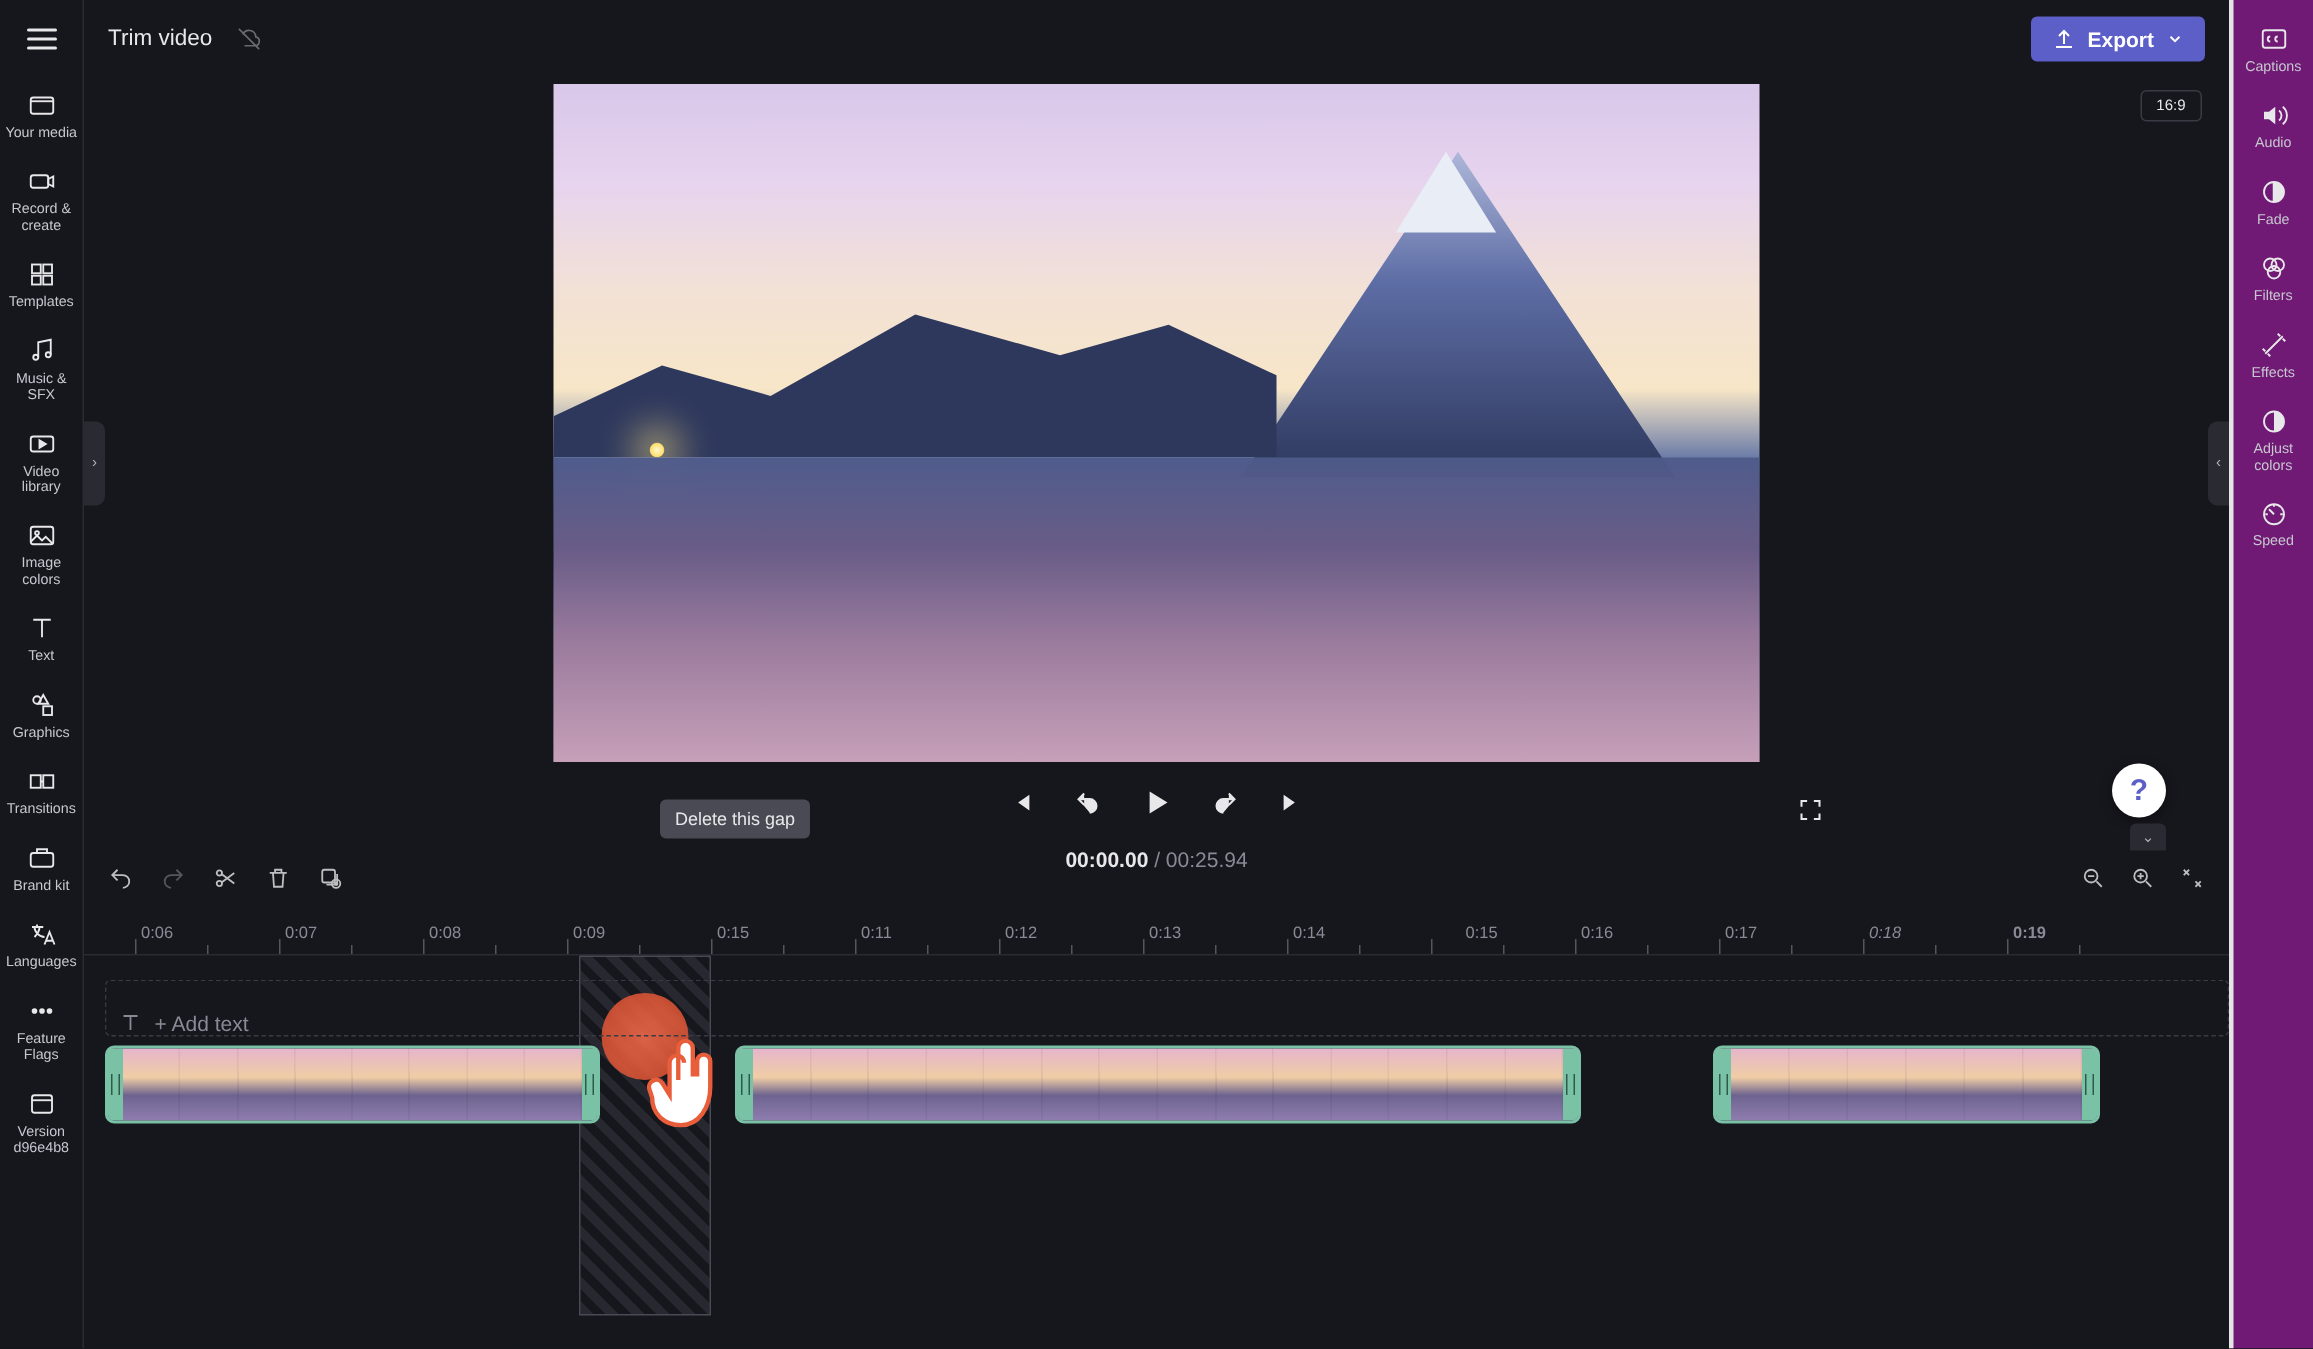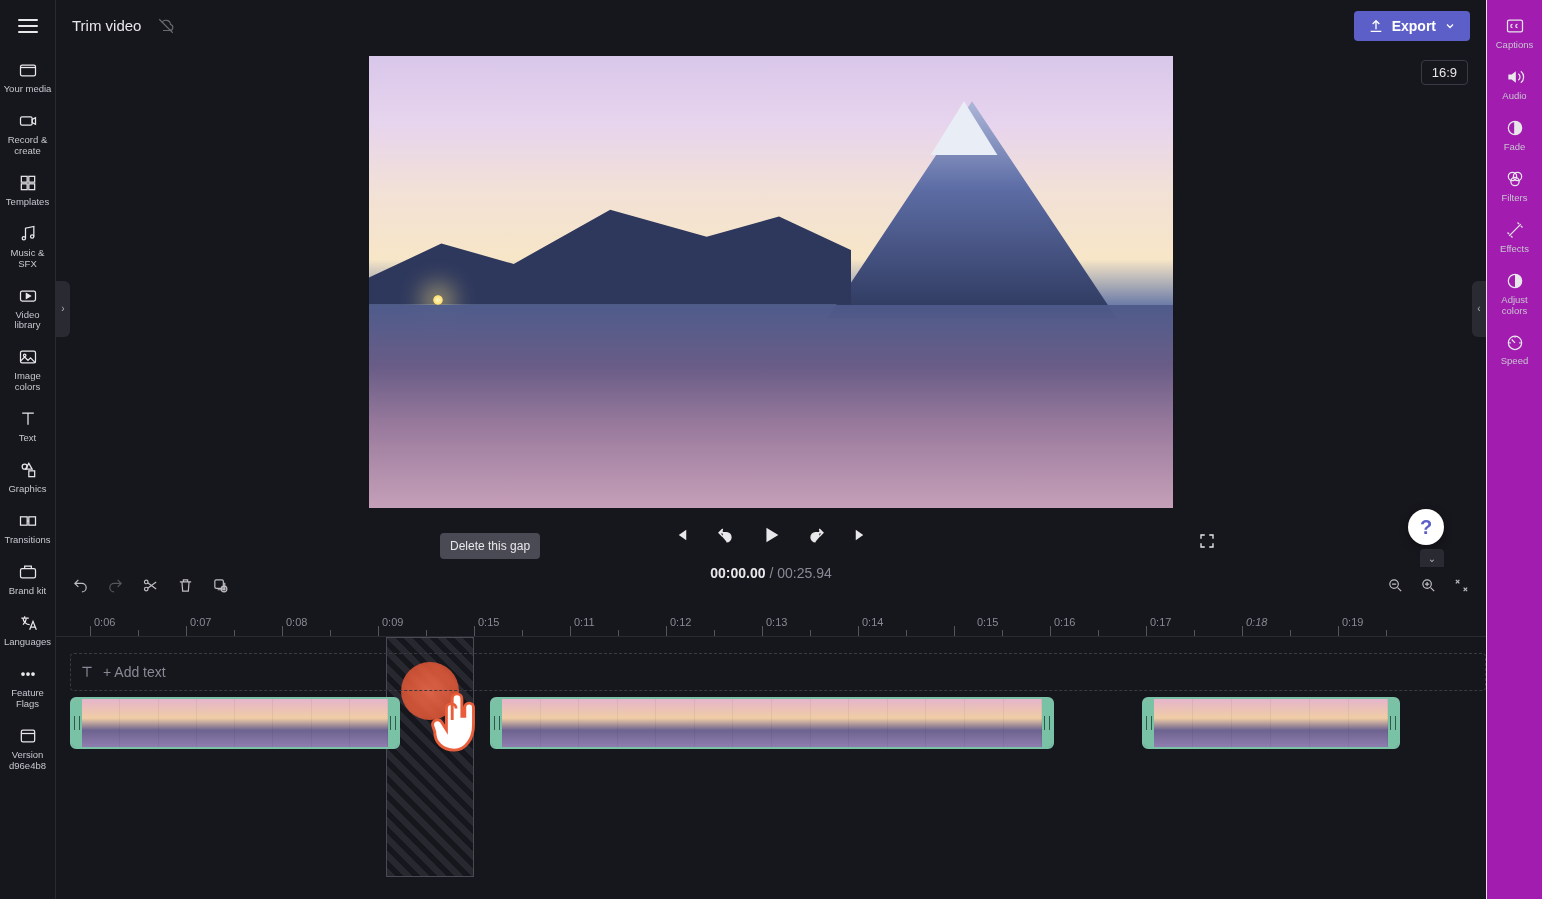--- a/index.html
+++ b/index.html
@@ -13,21 +13,21 @@
 .sb-item .label{font-size:9.5px;color:#c7c7cf;line-height:1.15;}
 .sb-icon{width:20px;height:20px;display:flex;align-items:center;justify-content:center;}
 .sb-icon svg{width:20px;height:20px;stroke:#e8e8ea;stroke-width:1.5;fill:none;}
 .main{flex:1;display:flex;flex-direction:column;position:relative;}
 .topbar{height:52px;display:flex;align-items:center;padding:0 16px;gap:16px;border-bottom:1px solid transparent;}
 .topbar .title{font-size:15px;color:#e8e8ea;}
 .cloud-icon{width:18px;height:18px;opacity:.55;}
 .cloud-icon svg{width:18px;height:18px;stroke:#aeb0b7;fill:none;stroke-width:1.5;}
 .topbar .spacer{flex:1;}
 .export-btn{background:#5b5fc7;border-radius:4px;padding:7px 14px;display:flex;align-items:center;gap:8px;cursor:pointer;font-size:14px;color:#fff;font-weight:600;}
-.aspect-badge{position:absolute;top:60px;right:18px;border:1px solid #3a3a45;border-radius:4px;padding:4px 10px;font-size:13px;color:#e8e8ea;cursor:pointer;}
+.aspect-badge{position:absolute;top:60px;right:18px;border:1px solid #3a3a45;border-radius:4px;padding:4px 10px;font-size:10px;color:#e8e8ea;cursor:pointer;}
 .preview-area{flex:1;display:flex;flex-direction:column;align-items:center;justify-content:flex-start;padding-top:4px;position:relative;}
 .preview-canvas{width:804px;height:452px;background:linear-gradient(to bottom,#d9c7ea 0%,#e7d4ee 15%,#f2e1d6 30%,#f7e6c7 45%,#6d7da8 55%,#3d4970 70%,#8a7fa9 80%,#b79dc2 100%);position:relative;overflow:hidden;}
 .mountain1{position:absolute;bottom:45%;left:0;width:60%;height:30%;background:#2e385d;clip-path:polygon(0 80%,15% 55%,30% 70%,50% 30%,70% 50%,85% 35%,100% 60%,100% 100%,0 100%);}
 .mountain2{position:absolute;bottom:42%;right:-5%;width:60%;height:48%;background:linear-gradient(to bottom,#aeb7d9 0%,#5d6da5 40%,#2e385d 100%);clip-path:polygon(20% 100%,50% 0%,80% 100%);}
 .snow-cap{position:absolute;bottom:78%;right:12%;width:28%;height:12%;background:#e9edf5;clip-path:polygon(35% 100%,50% 0%,65% 100%);}
 .water{position:absolute;bottom:0;left:0;width:100%;height:45%;background:linear-gradient(to bottom,#4d5a8a 0%,#6b5d88 30%,#9a7a9c 60%,#c7a0b8 100%);opacity:.95;}
 .sun{position:absolute;bottom:45%;left:8%;width:10px;height:10px;background:radial-gradient(circle,#fff8d0 0%,#ffe070 60%,transparent 100%);border-radius:50%;box-shadow:0 0 25px 10px rgba(255,230,130,.6);}
 .playback{display:flex;align-items:center;gap:26px;margin-top:16px;}
 .pb-btn{cursor:pointer;display:flex;align-items:center;justify-content:center;}
 .pb-btn svg{width:18px;height:18px;fill:#e8e8ea;}
@@ -49,34 +49,34 @@
 .time-display .dur{color:#8a8a96;}
 .timeline-toolbar .right-group{margin-left:auto;display:flex;gap:16px;}
 .tooltip{position:absolute;top:-32px;left:384px;background:#4a4a55;color:#e8e8ea;font-size:12px;padding:6px 10px;border-radius:4px;white-space:nowrap;}
 .ruler{height:32px;position:relative;border-bottom:1px solid #2a2a33;overflow:hidden;padding-left:14px;}
 .ruler-inner{display:flex;height:100%;align-items:center;position:relative;}
 .tick{position:absolute;bottom:0;width:1px;height:6px;background:#55555f;}
 .tick.major{height:10px;}
 .tick-label{position:absolute;bottom:8px;font-size:11px;color:#8a8a96;}
 .tracks-area{flex:1;position:relative;padding-left:14px;overflow:hidden;}
 .track{position:relative;height:38px;border:1px dashed #3a3a45;border-radius:4px;margin-bottom:6px;display:flex;align-items:center;}
-.track.text-track{margin-top:16px;}
+.track.text-track{margin-top:16px;align-items:flex-end;}
 .track-hint{display:flex;align-items:center;gap:8px;padding-left:8px;color:#8a8a96;font-size:14px;}
 .track.video-track{height:56px;border:none;margin-bottom:6px;}
 .clip{position:absolute;top:0;height:52px;border:2px solid #7ac2a6;border-radius:6px;background:linear-gradient(to bottom,#d9a8c2 0%,#e0b89c 30%,#5a5590 60%,#7c6fa8 100%);overflow:hidden;display:flex;align-items:center;}
 .clip .handle{width:10px;height:100%;background:#7ac2a6;display:flex;align-items:center;justify-content:center;flex-shrink:0;}
 .clip .handle::before{content:'';width:4px;height:14px;border-left:1.5px solid #2d5a4a;border-right:1.5px solid #2d5a4a;}
 .clip .vol{width:18px;height:18px;background:rgba(0,0,0,.45);border-radius:3px;margin-left:4px;display:flex;align-items:center;justify-content:center;}
 .clip .vol svg{width:11px;height:11px;fill:#e8e8ea;}
 .gap-region{position:absolute;top:0;height:240px;background:repeating-linear-gradient(45deg,rgba(120,120,135,.18) 0 6px,transparent 6px 12px);border:1px solid #4a4a55;}
 .gap-header{position:absolute;top:-32px;left:0;right:0;height:32px;background:repeating-linear-gradient(45deg,rgba(120,120,135,.25) 0 6px,transparent 6px 12px);border:1px solid #4a4a55;display:flex;align-items:center;justify-content:center;}
 .click-indicator{position:absolute;top:24px;left:50%;transform:translateX(-50%);width:58px;height:58px;border-radius:50%;background:radial-gradient(circle,#f26a4a 0%,#e05838 60%,#c94a2d 100%);opacity:.88;}
 .hand-cursor{position:absolute;top:48px;left:46%;width:62px;height:72px;}
 .hand-cursor svg{width:62px;height:72px;}
-.right-sidebar{width:56px;background:#a21caf;border-left:1px solid #e5e5e5;display:flex;flex-direction:column;padding-top:8px;}
+.right-sidebar{width:56px;background:#701a75;border-left:3px solid #e5e5e5;display:flex;flex-direction:column;padding-top:8px;}
 .thumbstrip{position:absolute;left:10px;right:10px;top:0;bottom:0;display:flex;}
 .thumb{flex:1;background:linear-gradient(to bottom,#e5b5cc 0%,#f0cda5 40%,#6d638f 65%,#8f7db0 100%);border-right:1px solid rgba(0,0,0,.05);}
 </style>
 </head>
 <body>
 
 <div class="app">
 
   <div class="left-sidebar">
     <div class="hamburger-btn">
@@ -368,21 +368,21 @@
             <div class="tick" style="left: 932px;"></div>
             <div class="tick-label" style="left: 984px;">0:16</div>
             <div class="tick major" style="left: 980px;"></div>
             <div class="tick" style="left: 1028px;"></div>
             <div class="tick-label" style="left: 1080px;">0:17</div>
             <div class="tick major" style="left: 1076px;"></div>
             <div class="tick" style="left: 1124px;"></div>
             <div class="tick-label" style="left: 1176px; font-style: italic;">0:18</div>
             <div class="tick major" style="left: 1172px;"></div>
             <div class="tick" style="left: 1220px;"></div>
-            <div class="tick-label" style="left: 1272px;">0:19</div>
+            <div class="tick-label" style="left: 1272px; font-weight: bold;">0:19</div>
             <div class="tick major" style="left: 1268px;"></div>
             <div class="tick" style="left: 1316px;"></div>
           </div>
       </div>
 
       <div class="tracks-area">
 
         <div class="gap-region" id="gap-region" style="left:330px;width:88px;">
           <div class="gap-header">
             

